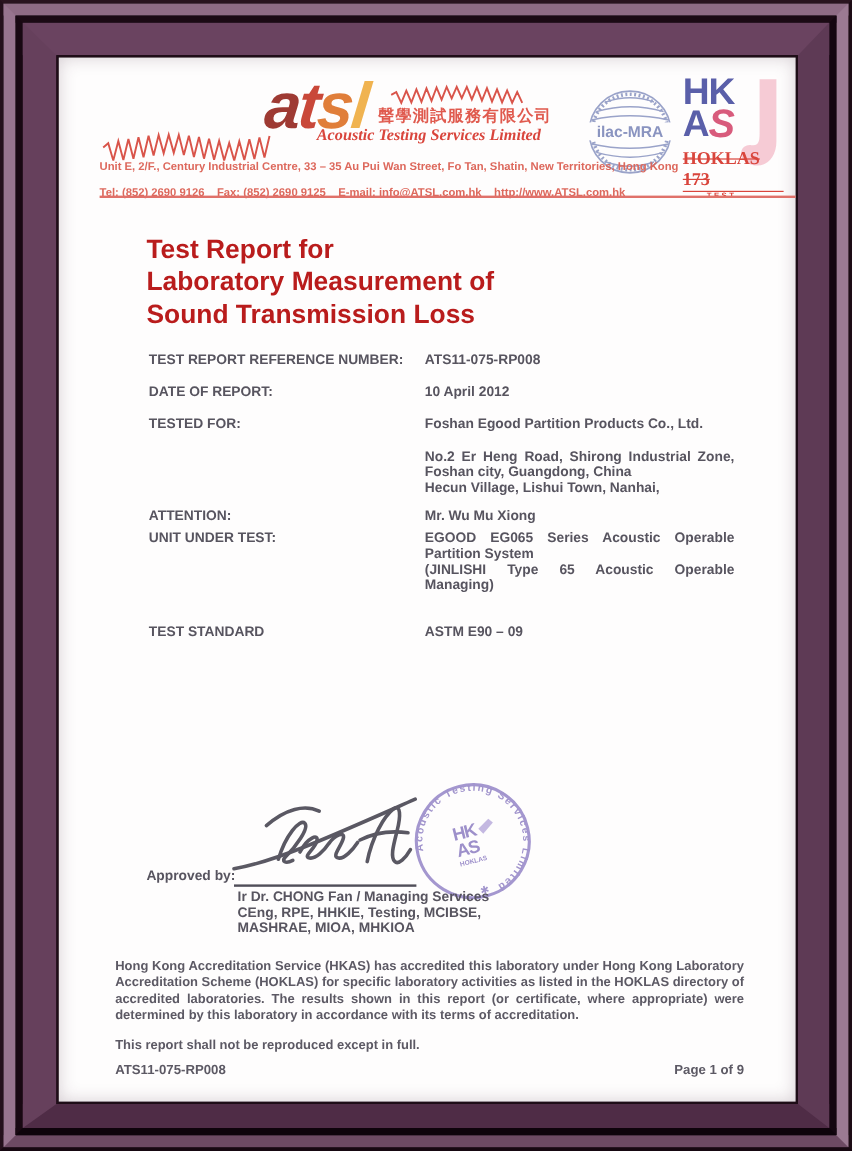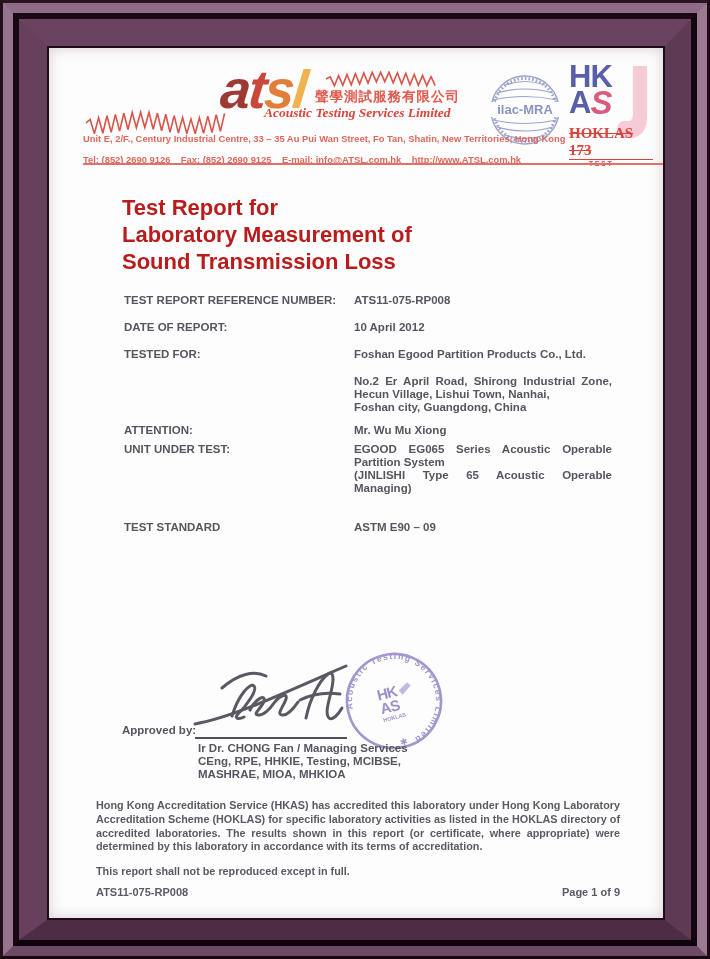--- a/index.html
+++ b/index.html
@@ -139,23 +139,23 @@
         </div>
         <div class="field-row">
           <div class="field-label">TESTED FOR:</div>
           <div class="field-value">
             <div class="value-line">Foshan Egood Partition Products Co., Ltd.</div>
           </div>
         </div>
         <div class="field-row">
           <div class="field-label"></div>
           <div class="field-value">
-            <div class="value-line justified">No.2 Er April Road, Shirong Industrial Zone,</div>
+            <div class="value-line justified">No.2 Er Heng Road, Shirong Industrial Zone,</div>
+            <div class="value-line">Foshan city, Guangdong, China</div>
             <div class="value-line">Hecun Village, Lishui Town, Nanhai,</div>
-            <div class="value-line">Foshan city, Guangdong, China</div>
           </div>
         </div>
         <div class="field-row">
           <div class="field-label">ATTENTION:</div>
           <div class="field-value">
             <div class="value-line">Mr. Wu Mu Xiong</div>
           </div>
         </div>
         <div class="field-row">
           <div class="field-label">UNIT UNDER TEST:</div>

